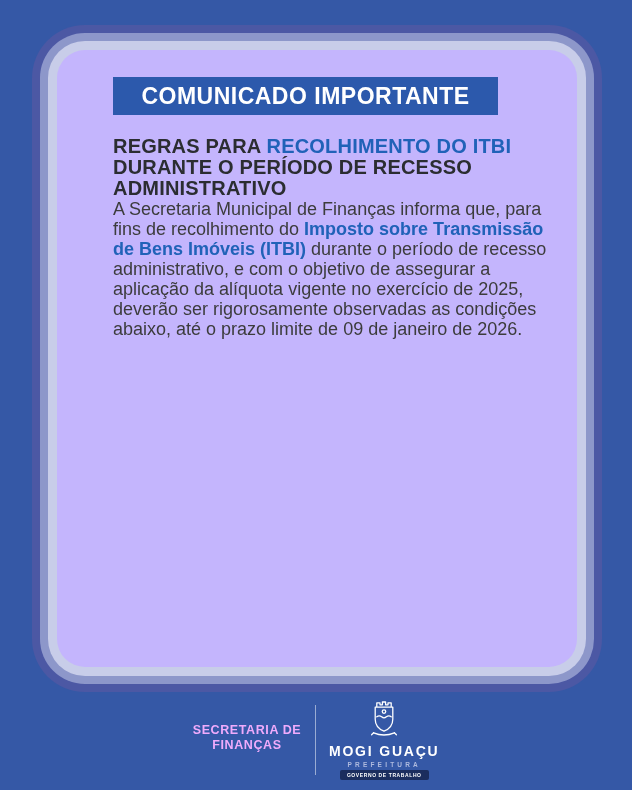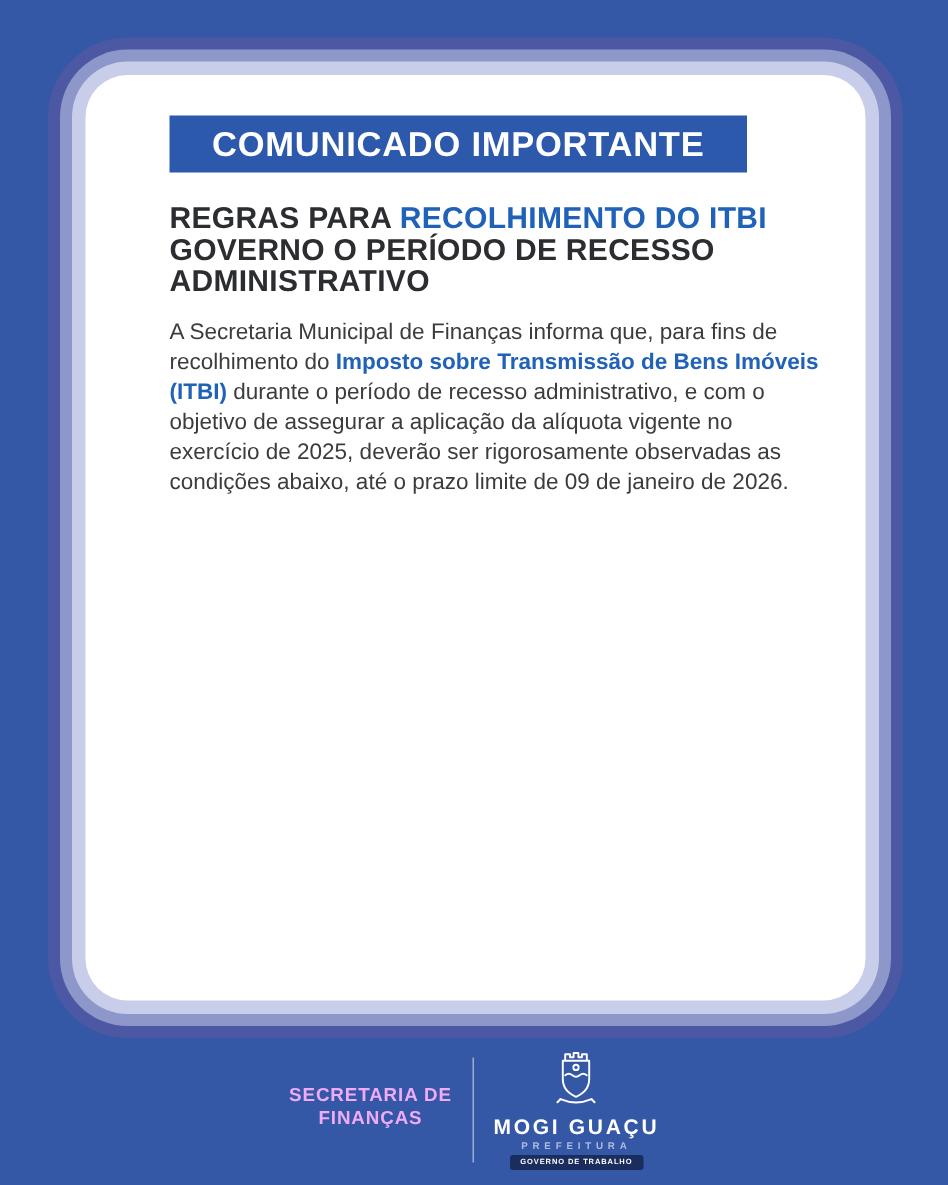--- a/index.html
+++ b/index.html
@@ -14,21 +14,21 @@
     height: 790px;
     background: #3558a6;
     overflow: hidden;
   }
   .card {
     position: absolute;
     left: 57px;
     top: 50px;
     width: 520px;
     height: 617px;
-    background: #ffffff;
+    background: #c4b5fd;
     border-radius: 28px;
     box-shadow:
       0 0 0 9px  #c8cde9,
       0 0 0 17px #8d97ca,
       0 0 0 25px #4c58a4;
     padding: 27px 32px 0 56px;
   }
   .banner {
     width: 385px;
     height: 38px;
@@ -47,24 +47,24 @@
   .heading {
     margin-top: 21px;
     font-size: 20px;
     font-weight: bold;
     line-height: 21px;
     color: #2b2d31;
     letter-spacing: 0.2px;
   }
   .accent { color: #2062b8; }
   .body-text {
-    margin-top: 13px;
+    margin-top: 0;
     width: 436px;
     color: #3c3c3c;
-    font-size: 15px;
+    font-size: 18px;
     line-height: 20px;
   }
   .body-text p { margin-top: 12px; }
   .body-text p:first-child { margin-top: 0; }
   .bold-accent { font-weight: bold; color: #2062b8; }
   .numeral { font-weight: bold; color: #2b2d31; }
   .footer {
     position: absolute;
     left: 0;
     top: 700px;
@@ -131,21 +131,21 @@
 <div class="page">
 
   <div class="card">
 
     <div class="banner">
       <span>COMUNICADO IMPORTANTE</span>
     </div>
 
     <h1 class="heading">
       <span>REGRAS PARA </span><span class="accent">RECOLHIMENTO DO ITBI</span><br>
-      <span>GOVERNO O PERÍODO DE RECESSO ADMINISTRATIVO</span>
+      <span>DURANTE O PERÍODO DE RECESSO ADMINISTRATIVO</span>
     </h1>
 
     <div class="body-text">
 
       <p><span>A Secretaria Municipal de Finanças informa que, para fins de recolhimento do </span><span class="bold-accent">Imposto sobre Transmissão de Bens Imóveis (ITBI)</span><span> durante o período de recesso administrativo, e com o objetivo de assegurar a aplicação da alíquota vigente no exercício de 2025, deverão ser rigorosamente observadas as condições abaixo, até o prazo limite de 09 de janeiro de 2026.</span></p>
 
 
 
 
 

